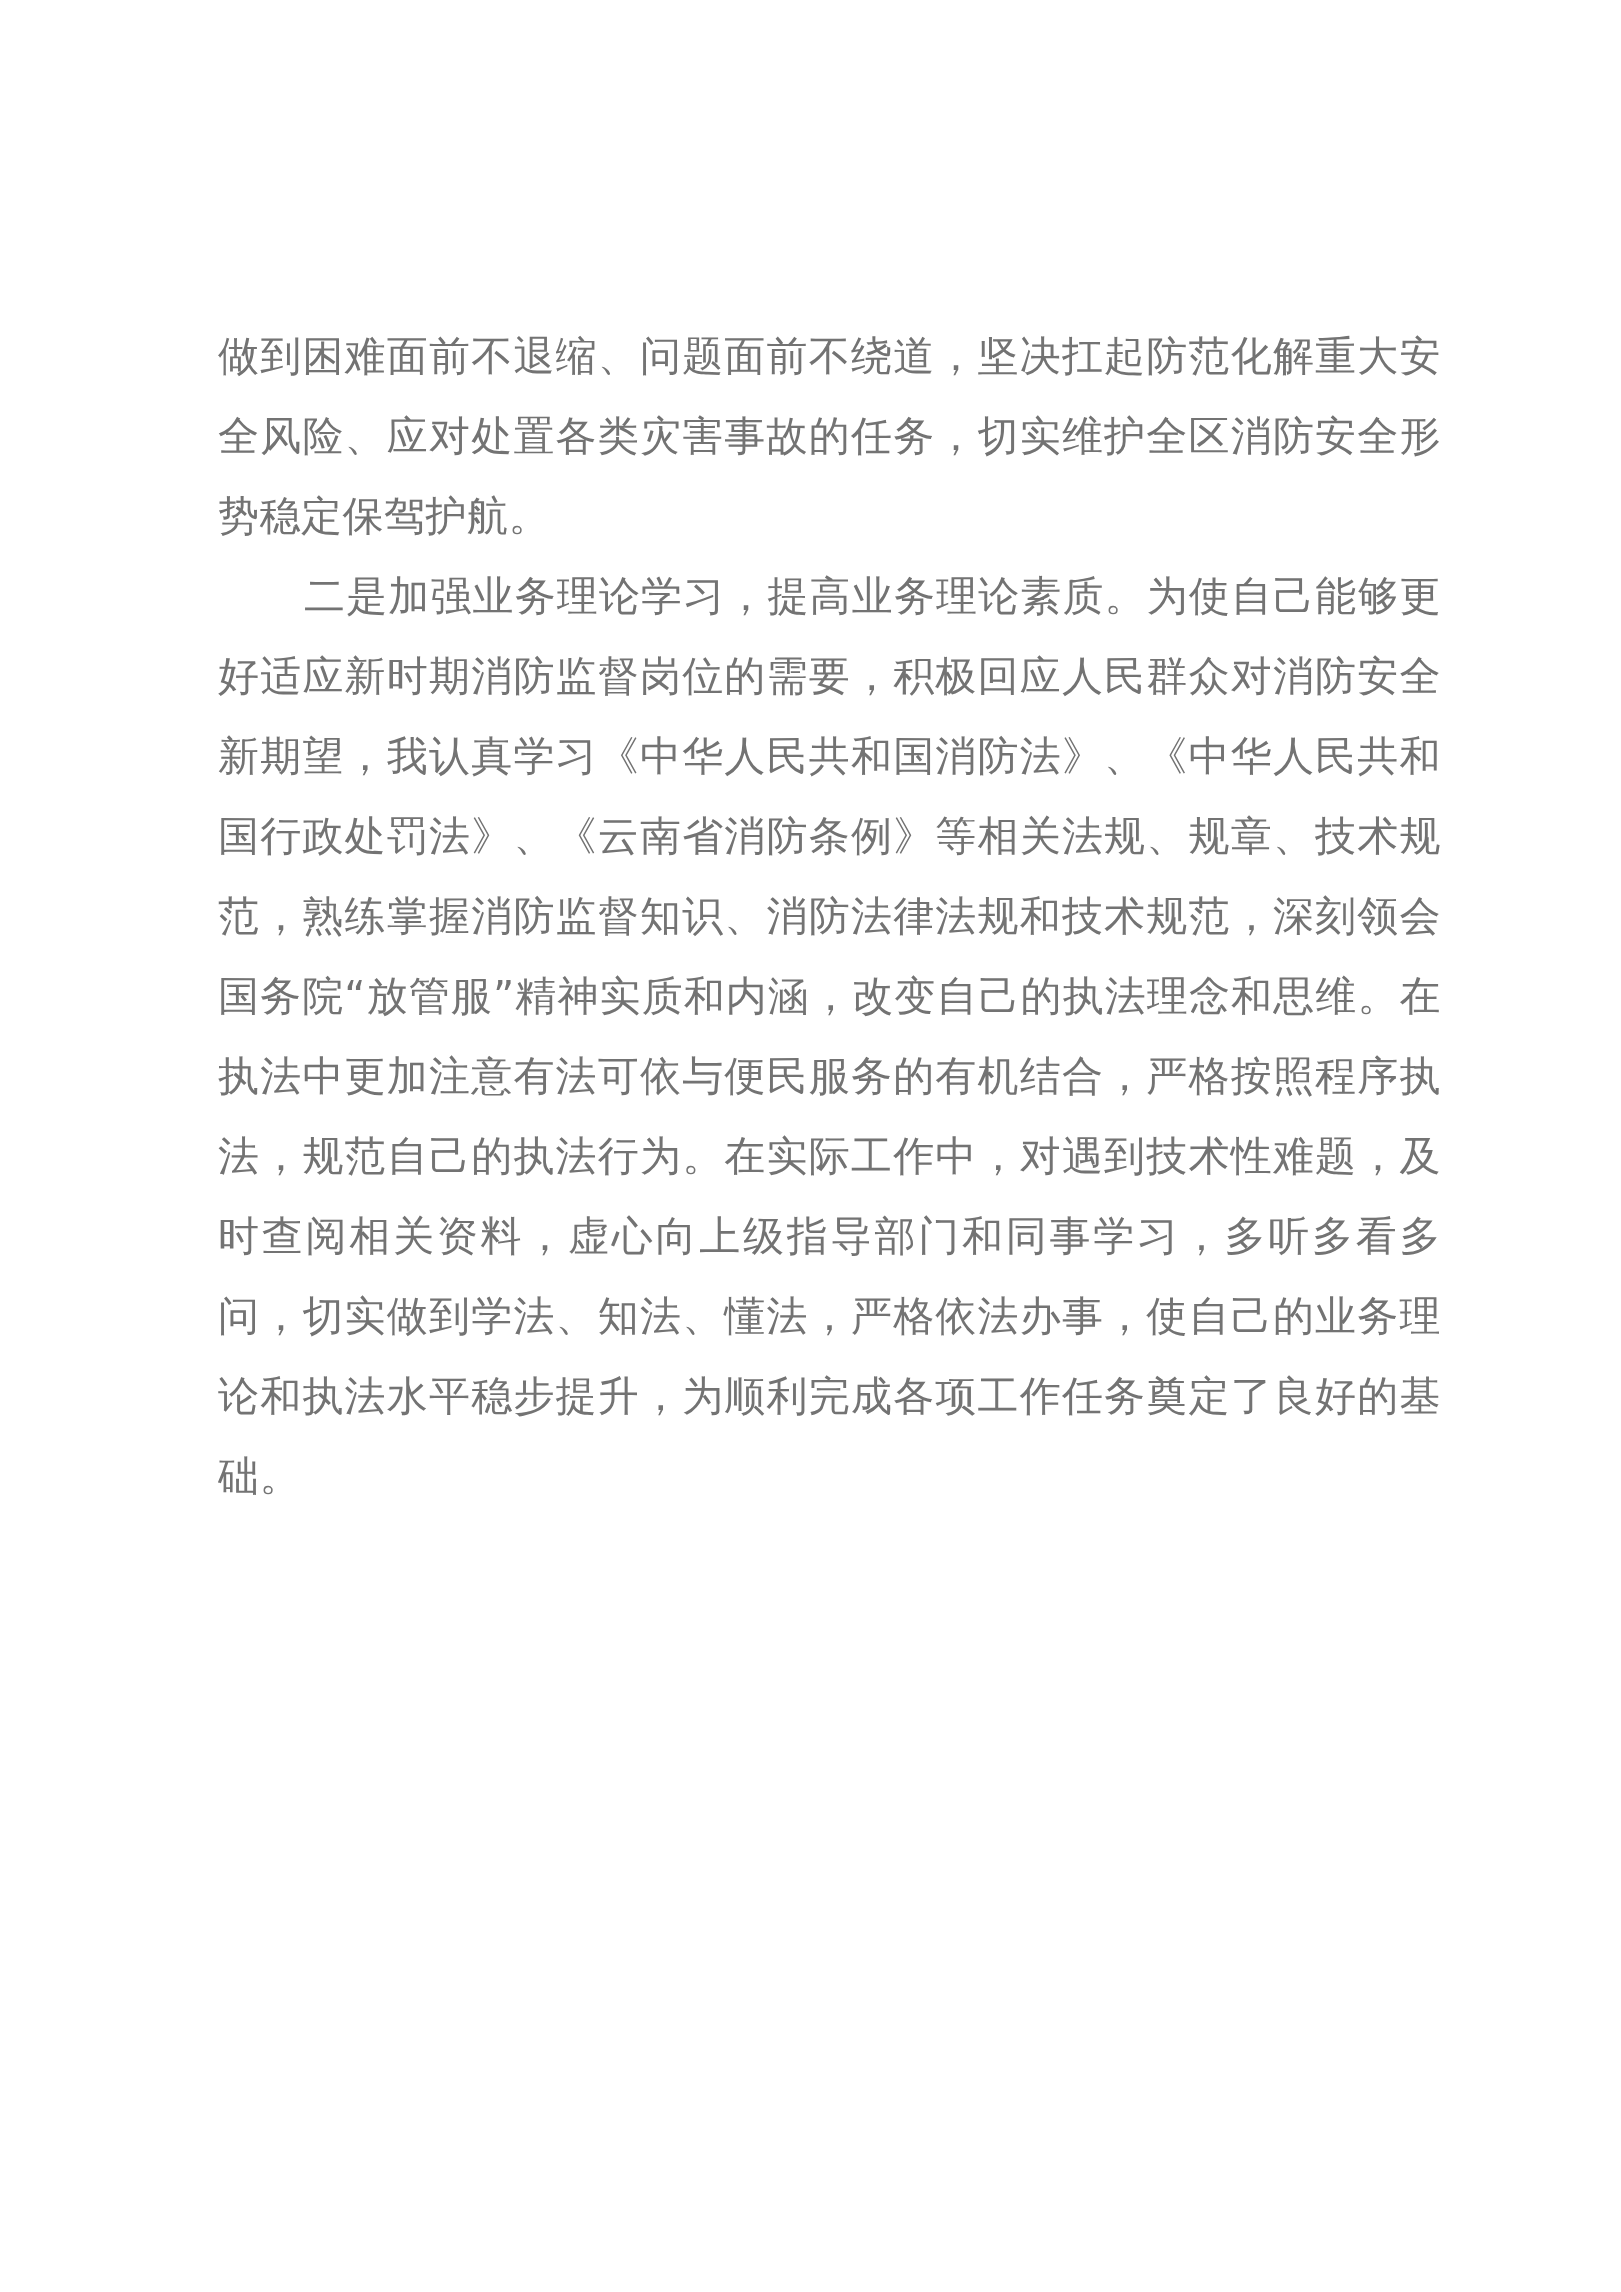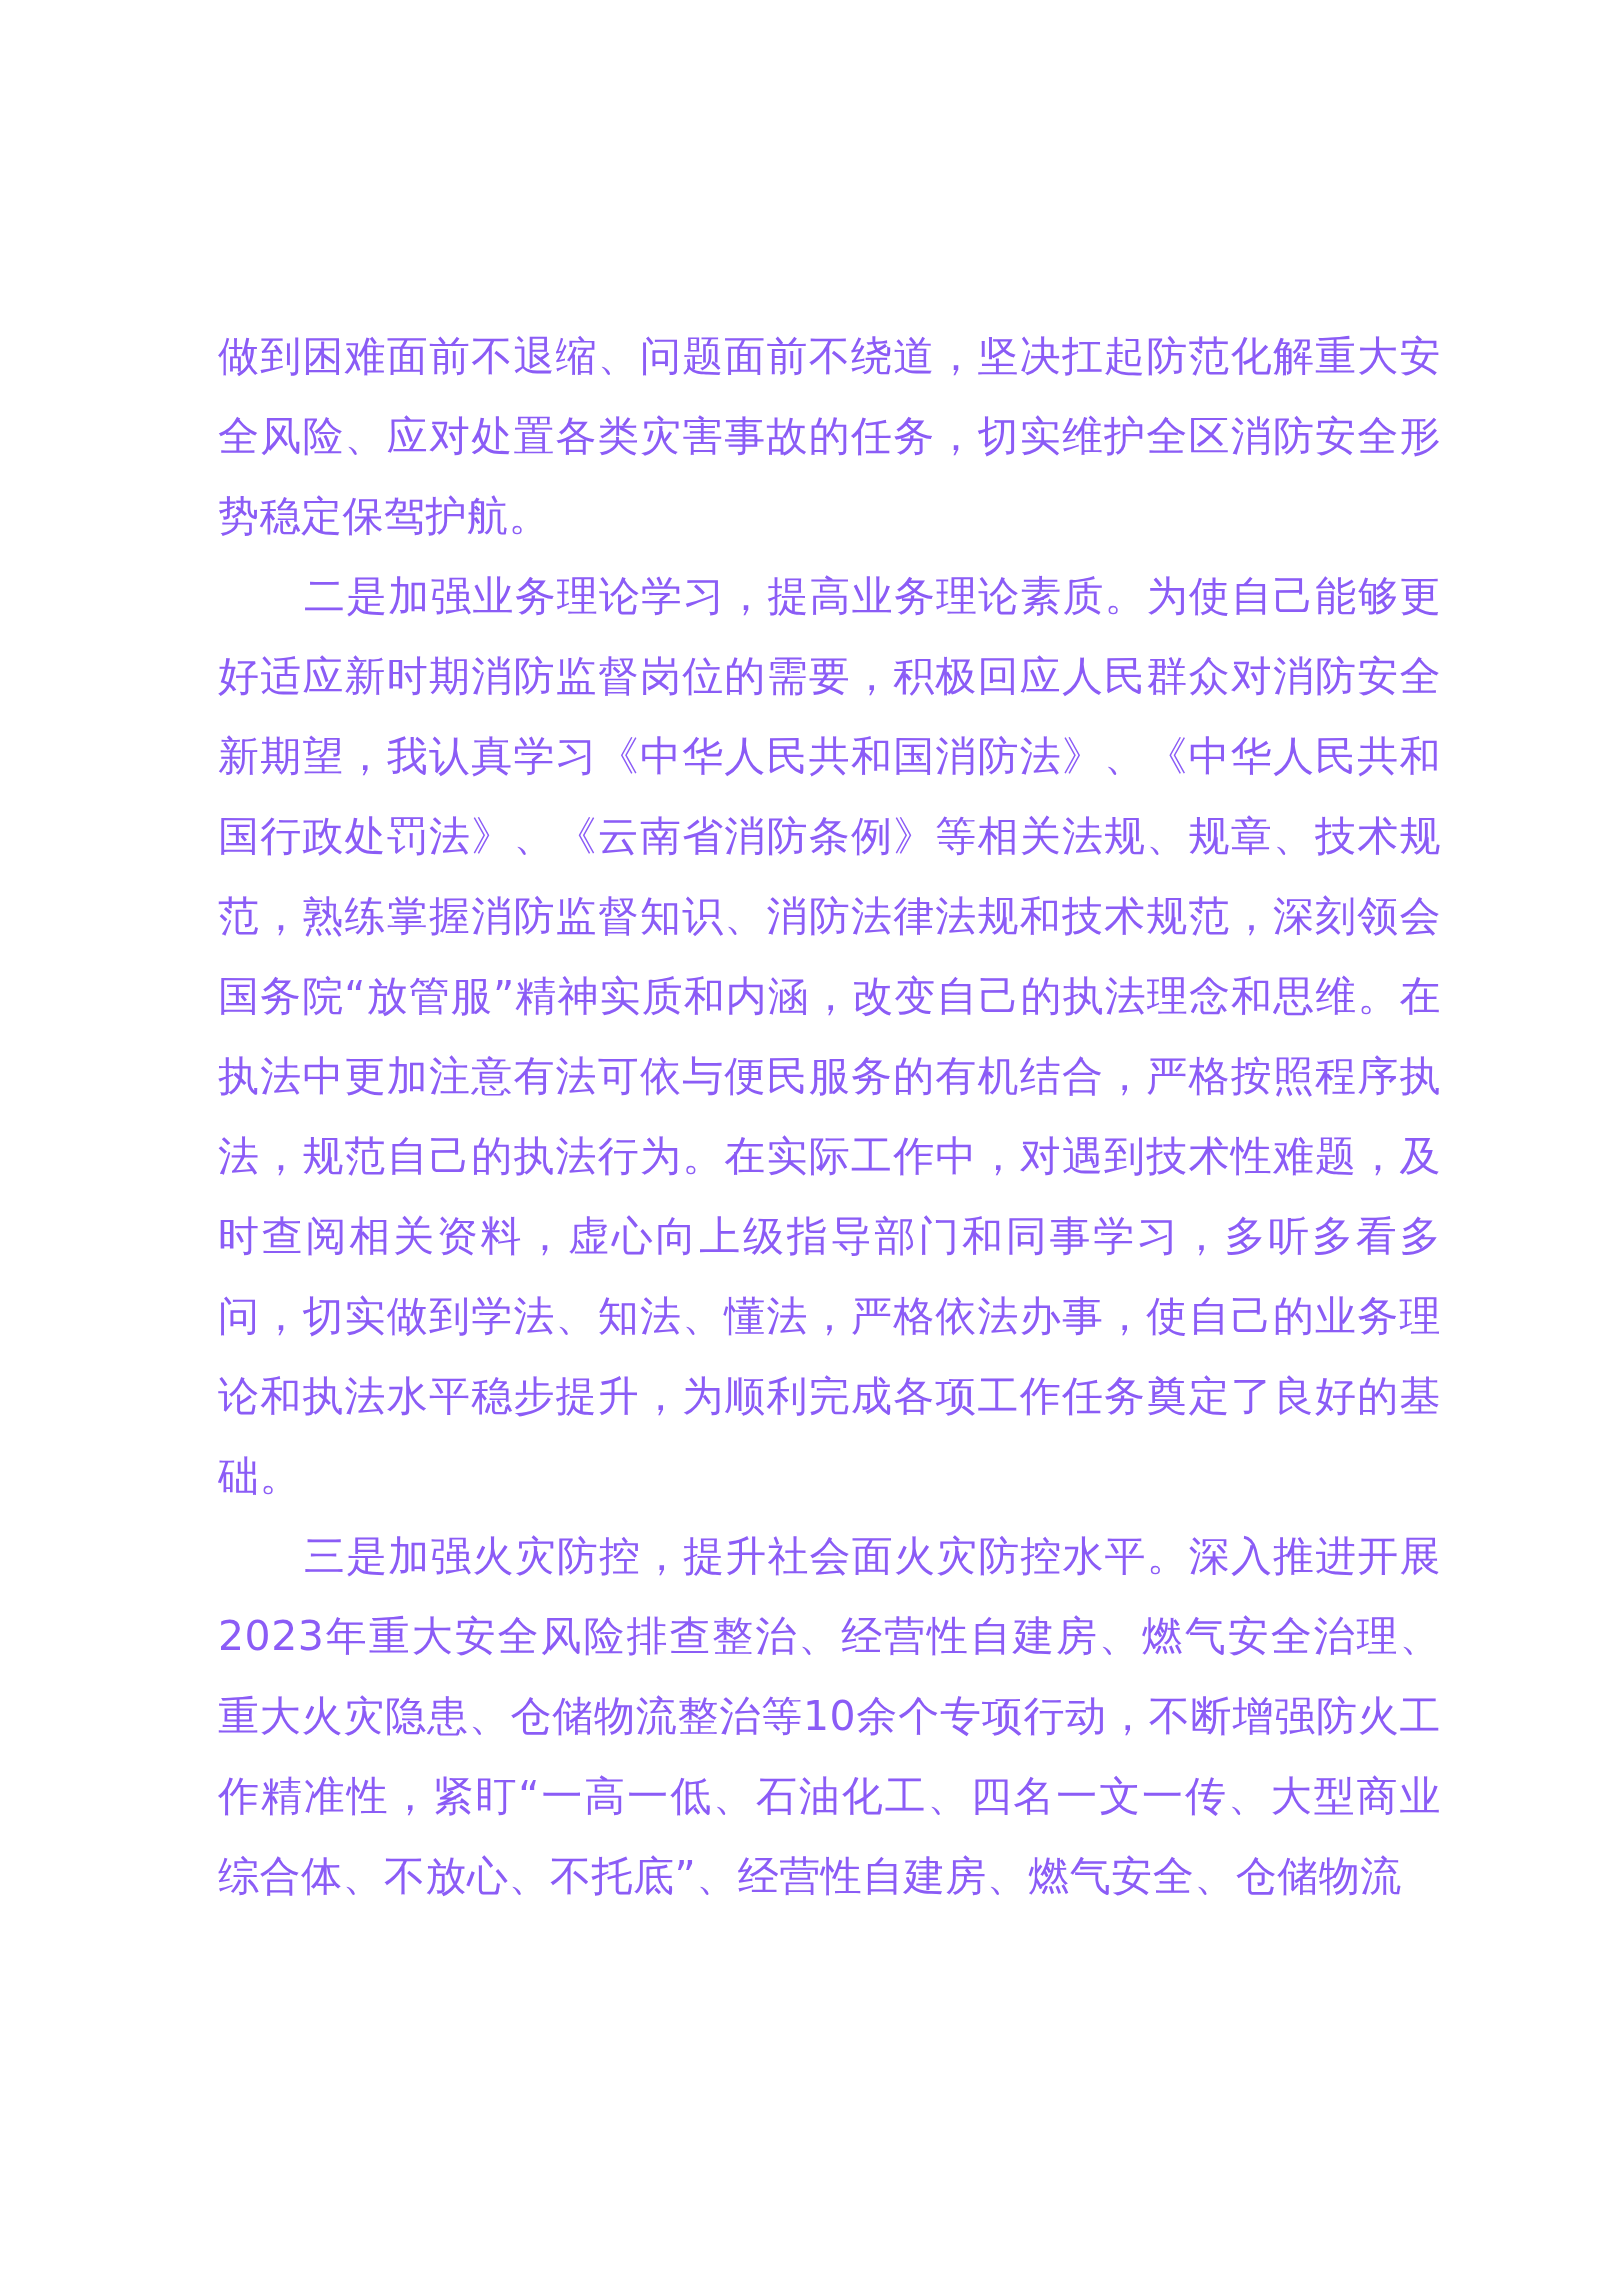--- a/index.html
+++ b/index.html
@@ -5,38 +5,35 @@
   html, body { margin: 0; padding: 0; background: #ffffff; }
   body { width: 1621px; height: 2293px; position: relative; overflow: hidden; }
   .page {
     position: absolute;
     left: 218px;
     top: 316px;
     width: 1223px;
     font-family: "DejaVu Sans", "Liberation Sans", sans-serif;
     font-size: 41px;
     line-height: 80px;
-    color: #8b5cf6;
+    color: #737373;
   }
   .para {
     margin: 0;
     text-align: justify;
     text-align-last: left;
     letter-spacing: 0.5px;
   }
   .para.indent { text-indent: 86px; }
   .lead { font-weight: normal; }
 </style>
 </head>
 <body>
 
 <div class="page">
   <p class="para">
     <span>做到困难面前不退缩、问题面前不绕道，坚决扛起防范化解重大安全风险、应对处置各类灾害事故的任务，切实维护全区消防安全形势稳定保驾护航。</span>
   </p>
   <p class="para indent">
     <span class="lead">二是加强业务理论学习，提高业务理论素质。</span><span>为使自己能够更好适应新时期消防监督岗位的需要，积极回应人民群众对消防安全新期望，我认真学习《中华人民共和国消防法》、《中华人民共和国行政处罚法》、《云南省消防条例》等相关法规、规章、技术规范，熟练掌握消防监督知识、消防法律法规和技术规范，深刻领会国务院“放管服”精神实质和内涵，改变自己的执法理念和思维。在执法中更加注意有法可依与便民服务的有机结合，严格按照程序执法，规范自己的执法行为。在实际工作中，对遇到技术性难题，及时查阅相关资料，虚心向上级指导部门和同事学习，多听多看多问，切实做到学法、知法、懂法，严格依法办事，使自己的业务理论和执法水平稳步提升，为顺利完成各项工作任务奠定了良好的基础。</span>
   </p>
-  <p class="para indent">
-    <span class="lead">三是加强火灾防控，提升社会面火灾防控水平。</span><span>深入推进开展2023年重大安全风险排查整治、经营性自建房、燃气安全治理、重大火灾隐患、仓储物流整治等10余个专项行动，不断增强防火工作精准性，紧盯“一高一低、石油化工、四名一文一传、大型商业综合体、不放心、不托底”、经营性自建房、燃气安全、仓储物流</span>
-  </p>
 </div>
 
 
 </body></html>

